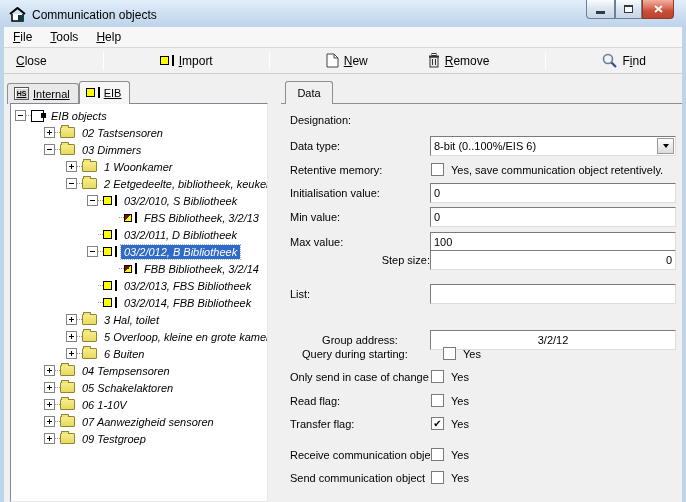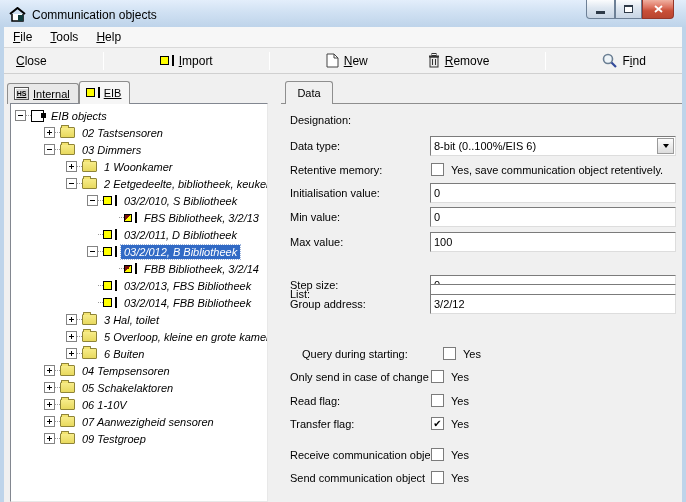--- a/index.html
+++ b/index.html
@@ -418,29 +418,29 @@
             <div class="f-input"><span>0</span></div>
           </div>
           <div class="f-row" style="top: 104px;">
             <span class="f-label">Min value:</span>
             <div class="f-input"><span>0</span></div>
           </div>
           <div class="f-row" style="top: 129px;">
             <span class="f-label">Max value:</span>
             <div class="f-input"><span>100</span></div>
           </div>
-          <div class="f-row" style="top: 172px;">
+          <div class="f-row" style="top: 147px; text-align: right;">
             <span class="f-label">Step size:</span>
             <div class="f-input"><span>0</span></div>
           </div>
           <div class="f-row" style="top: 181px;">
             <span class="f-label">List:</span>
             <div class="f-input"><span></span></div>
           </div>
-          <div class="f-row" style="top: 191px;">
+          <div class="f-row" style="top: 227px; text-align: center;">
             <span class="f-label">Group address:</span>
             <div class="f-input"><span>3/2/12</span></div>
           </div>
           <div class="f-row" style="top: 241px; margin-left: 12px;">
             <span class="f-label">Query during starting:</span>
             <span class="checkbox"></span>
             <span class="check-label">Yes</span>
           </div>
           <div class="f-row" style="top: 264px;">
             <span class="f-label">Only send in case of change</span>

